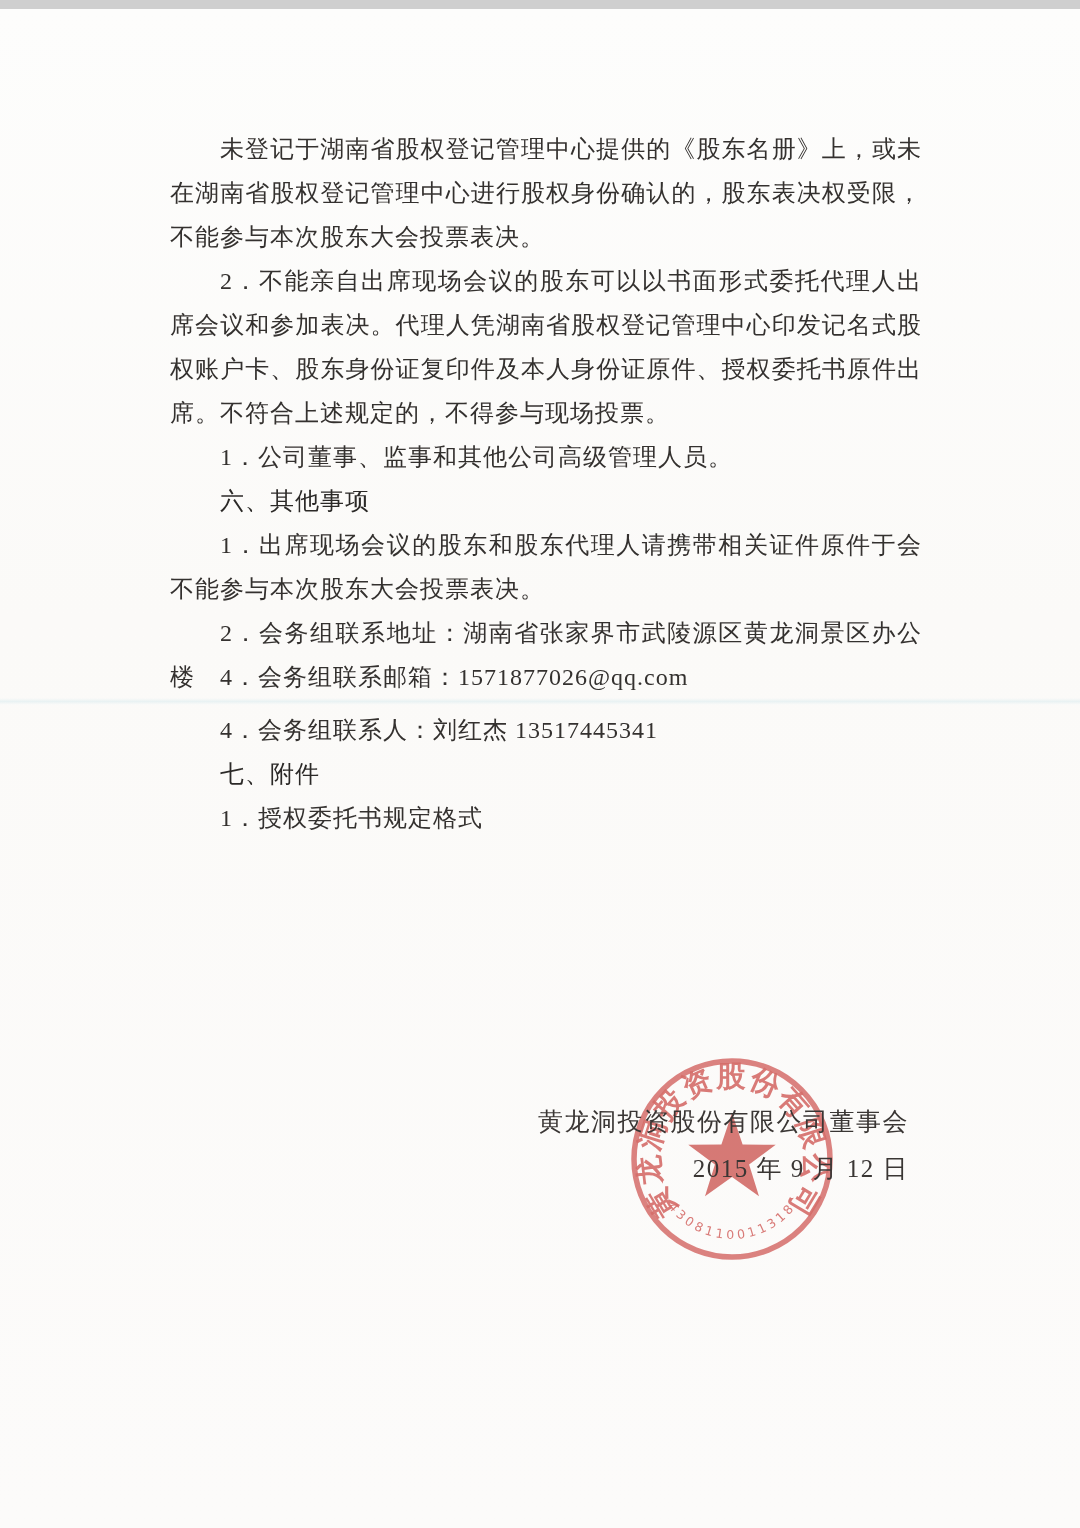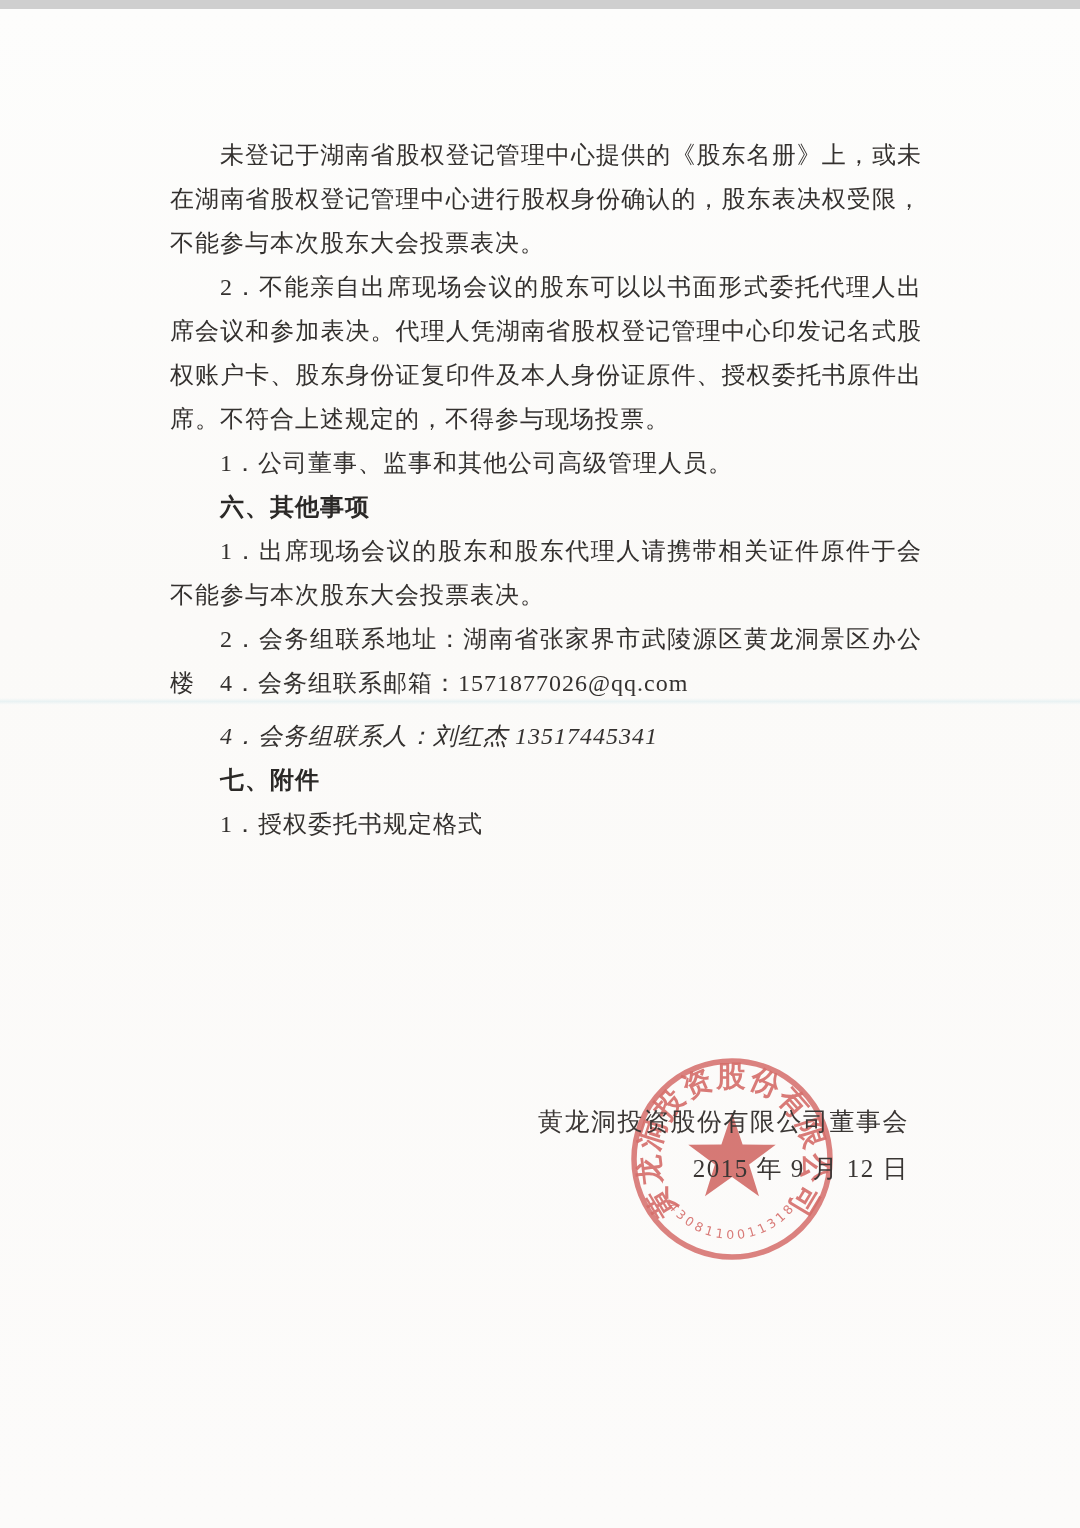--- a/index.html
+++ b/index.html
@@ -14,29 +14,29 @@
   }
   .paper-tint{
     position:absolute;left:0;top:9px;width:1080px;height:1519px;
     background:linear-gradient(180deg,#fdfdfc 0%,#fbfaf8 40%,#fcfbfa 100%);
   }
   .scan-seam{
     position:absolute;left:0;top:698px;width:1080px;height:7px;
     background:linear-gradient(180deg,rgba(228,240,241,0.0),rgba(224,238,240,0.65),rgba(255,255,255,0.2));
   }
   .doc{
-    position:absolute;left:170px;top:133px;width:752px;
+    position:absolute;left:170px;top:127px;width:752px;
     font-size:24px;line-height:44px;letter-spacing:1px;
     color:#34312f;
   }
   .line{margin:0;height:44px;}
   .indent{text-indent:50px;}
   .fill{text-align:justify;text-align-last:justify;}
-  .heading{font-weight:bold;color:#2b2927;}
-  .gap{margin-top:9px;font-style:italic;}
+  .heading{font-weight:normal;color:#2b2927;}
+  .gap{margin-top:9px;}
   .signature{
     position:absolute;right:171px;top:1098px;
     text-align:right;
     font-size:25px;line-height:47px;letter-spacing:1.5px;
     color:#3a3634;
   }
   .seal{
     position:absolute;left:626px;top:1053px;width:212px;height:212px;
     mix-blend-mode:multiply;
     opacity:0.92;

